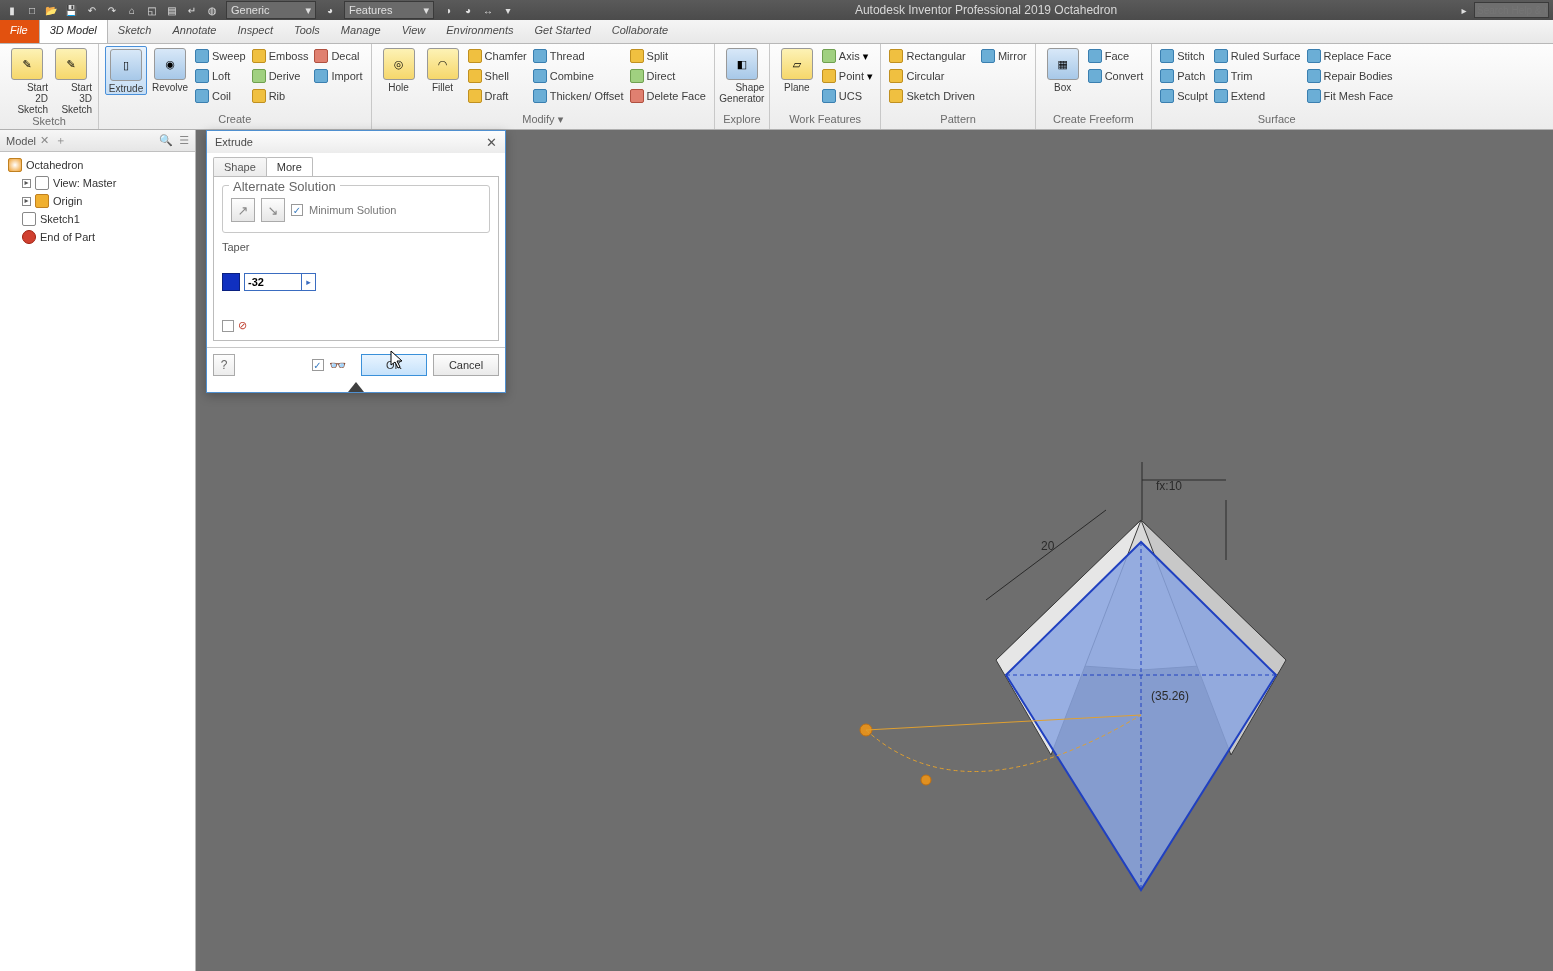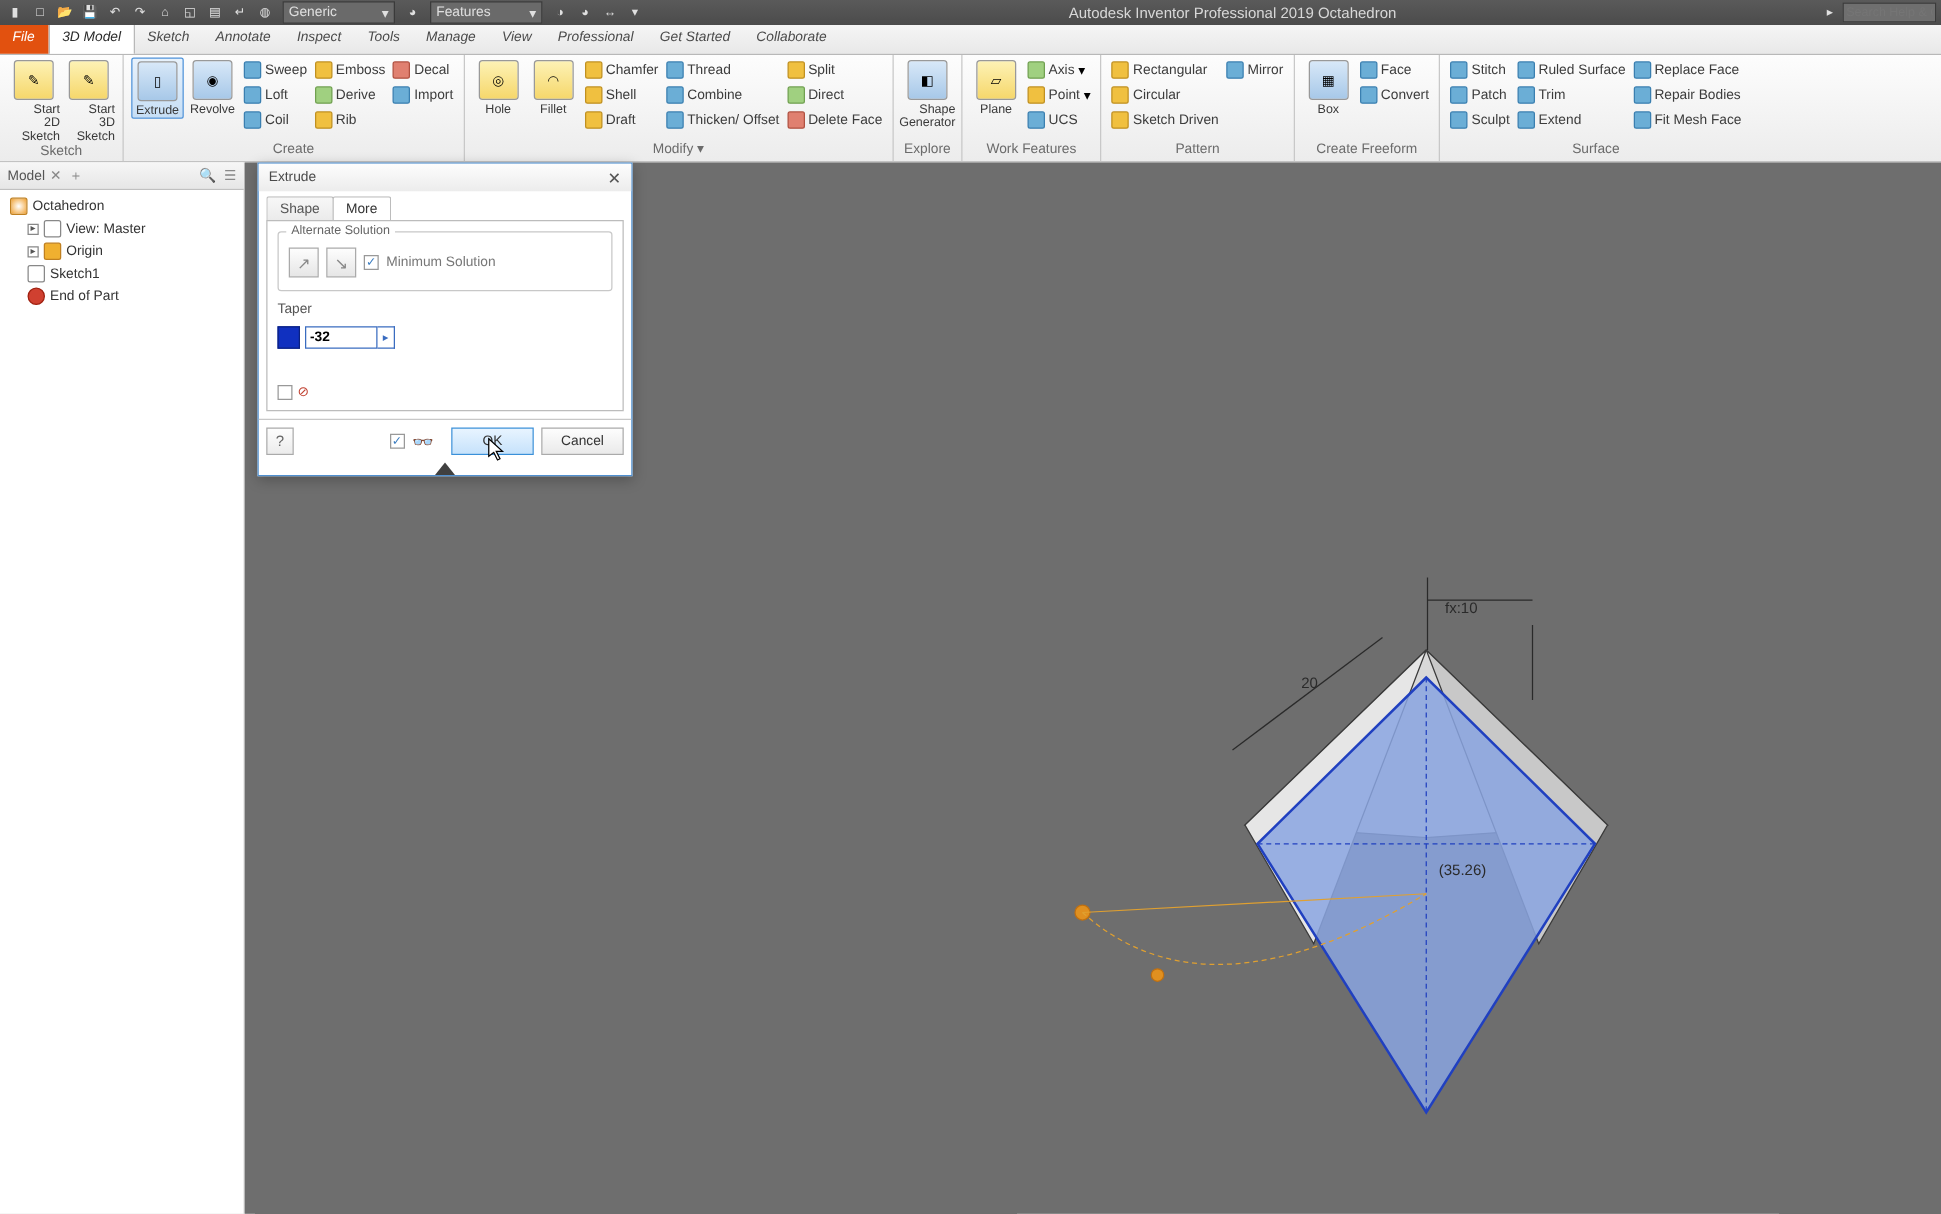--- a/index.html
+++ b/index.html
@@ -52,21 +52,21 @@
 .canvas { flex:1; background:#6e6e6e; position:relative; overflow:hidden;}
 
 .dialog { position:absolute; left:206px; top:130px; width:300px; background:#fff; border:1px solid #5090d0; box-shadow:0 3px 10px rgba(0,0,0,.25);}
 .dialog .titlebar2{height:22px;background:linear-gradient(#fdfdfd,#ececec);display:flex;align-items:center;padding:0 8px;color:#4a4a4a;}
 .dialog .titlebar2 .x{margin-left:auto;color:#555;font-size:13px;}
 .dialog .tabs{display:flex;margin:4px 6px 0 6px;}
 .dialog .tabs .t{padding:3px 10px;border:1px solid #bcbcbc;border-bottom:none;background:linear-gradient(#f7f7f7,#ebebeb);color:#555;border-radius:2px 2px 0 0;margin-right:-1px;}
 .dialog .tabs .t.active{background:#fff;color:#333;position:relative;z-index:2;}
 .dialog .body{border:1px solid #bcbcbc;margin:0 6px 6px 6px;padding:8px;background:#fff;}
 .group{border:1px solid #c8c8c8;border-radius:3px;padding:6px 8px 10px 8px;margin-bottom:8px;position:relative;}
-.group .glabel{position:absolute;top:-7px;left:6px;background:#fff;padding:0 4px;color:#666;font-size:10px;}
+.group .glabel{position:absolute;top:-7px;left:6px;background:#fff;padding:0 4px;color:#666;font-size:13px;}
 .group .inner{display:flex;align-items:center;gap:6px;margin-top:6px;}
 .togglebtn{width:24px;height:24px;border:1px solid #aaa;background:linear-gradient(#fdfdfd,#e6e6e6);display:flex;align-items:center;justify-content:center;color:#888;font-size:13px;}
 .chk{width:12px;height:12px;border:1px solid #999;background:#fff;display:inline-flex;align-items:center;justify-content:center;color:#3a7cc0;font-size:10px;}
 .taperrow{display:flex;align-items:center;gap:4px;}
 .swatch{width:18px;height:18px;background:#1030c0;border:1px solid #0a2080;}
 .tinput{display:flex;align-items:center;}
 .tinput input{width:58px;height:18px;border:1px solid #3a6cc0;padding:0 3px;font-size:11px;font-weight:bold;}
 .tinput .dropbtn{width:14px;height:18px;border:1px solid #3a6cc0;border-left:none;display:flex;align-items:center;justify-content:center;color:#3a6cc0;font-size:9px;}
 .dialog .footer{display:flex;align-items:center;padding:6px;gap:6px;border-top:1px solid #c8c8c8;}
 .hbtn{width:22px;height:22px;border:1px solid #aaa;background:linear-gradient(#fdfdfd,#ececec);display:flex;align-items:center;justify-content:center;color:#666;font-size:12px;}
@@ -120,21 +120,21 @@
 
 <div class="tabbar">
   <div class="tab file">File</div>
   <div class="tab active">3D Model</div>
   <div class="tab">Sketch</div>
   <div class="tab">Annotate</div>
   <div class="tab">Inspect</div>
   <div class="tab">Tools</div>
   <div class="tab">Manage</div>
   <div class="tab">View</div>
-  <div class="tab">Professional</div>
+  <div class="tab">Environments</div>
   <div class="tab">Get Started</div>
   <div class="tab">Collaborate</div>
 </div>
 
 <div class="ribbon">
   <div class="panel">
     <div class="row">
       <div class="big">
           <div class="icon">✎</div>
           <div class="lbl" style="white-space:pre-line">Start
@@ -459,21 +459,21 @@
     <div class="group">
       <div class="glabel">Alternate Solution</div>
       <div class="inner">
         <div class="togglebtn">↗</div>
         <div class="togglebtn">↘</div>
         <span class="chk">✓</span>
         <span style="color:#777">Minimum Solution</span>
       </div>
     </div>
     <div>
-      <div style="color:#555;margin-bottom:8px">Taper</div>
+      <div style="color:#555;margin-bottom:20px">Taper</div>
       <div class="taperrow">
         <div class="swatch"></div>
         <div class="tinput">
           <input value="-32" style="">
           <div class="dropbtn">▸</div>
         </div>
       </div>
     </div>
     <div style="margin-top:28px;display:flex;align-items:center;gap:4px;">
       <span class="chk" style="color:transparent"></span>

